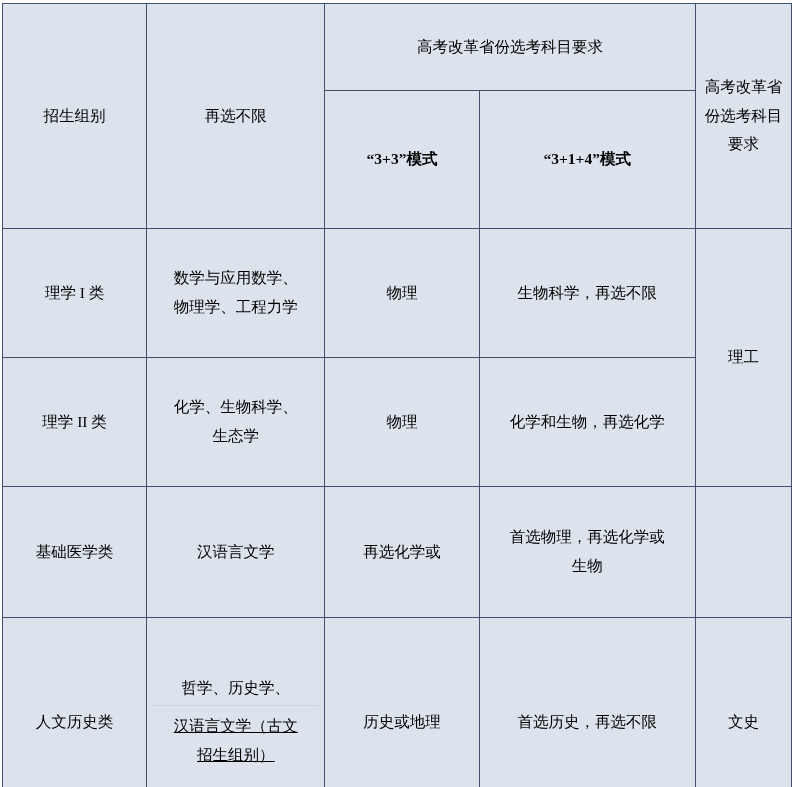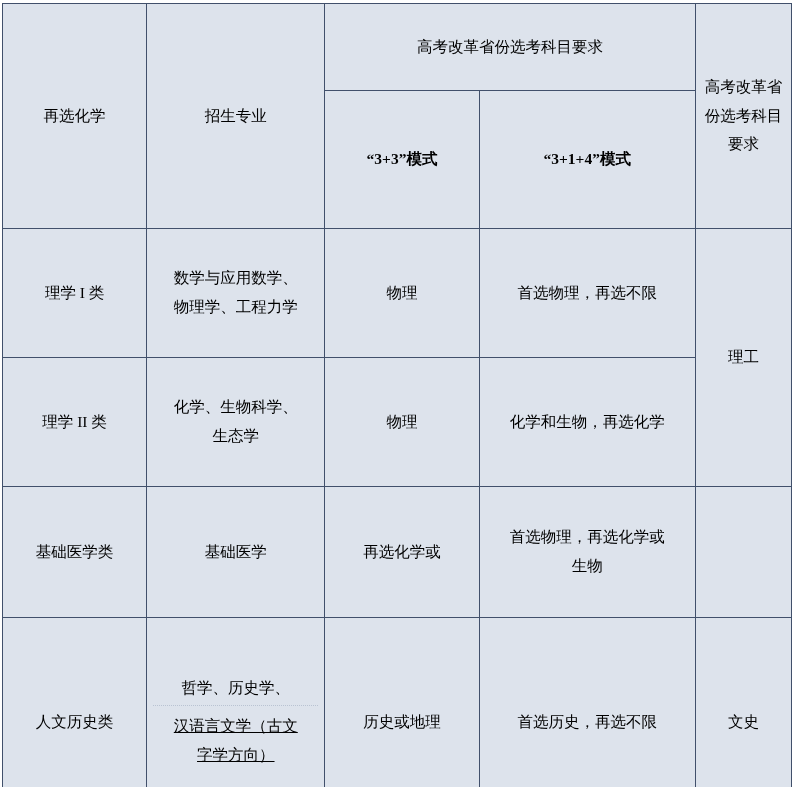--- a/index.html
+++ b/index.html
@@ -94,71 +94,71 @@
   <table class="req-table">
     <colgroup>
       <col class="col-group">
       <col class="col-major">
       <col class="col-m33">
       <col class="col-m312">
       <col class="col-nonref">
     </colgroup>
     <tbody>
       <tr>
-        <td class="head-cell head-tall" rowspan="2">再选化学</td>
-        <td class="head-cell head-tall" rowspan="2">招生专业</td>
+        <td class="head-cell head-tall" rowspan="2">招生组别</td>
+        <td class="head-cell head-tall" rowspan="2">再选不限</td>
         <td class="head-cell head-span" colspan="2">高考改革省份选考科目要求</td>
         <td class="head-cell head-tall head-nonref" rowspan="2">高考改革省份选考科目要求</td>
       </tr>
       <tr>
         <td class="head-cell head-mode">“3+3”模式</td>
         <td class="head-cell head-mode">“3+1+4”模式</td>
       </tr>
 
       <tr class="row-a">
         <td>理学 I 类</td>
         <td class="cell-left two-line">
           <span class="blockline">数学与应用数学、</span>
           <span class="blockline">物理学、工程力学</span>
         </td>
         <td>物理</td>
-        <td>首选物理，再选不限</td>
+        <td>生物科学，再选不限</td>
         <td rowspan="2">理工</td>
       </tr>
 
       <tr class="row-b">
         <td>理学 II 类</td>
         <td class="cell-left two-line">
           <span class="blockline">化学、生物科学、</span>
           <span class="blockline">生态学</span>
         </td>
         <td>物理</td>
         <td>化学和生物，再选化学</td>
       </tr>
 
       <tr class="row-c">
         <td>基础医学类</td>
         <td class="cell-left">
-          <span class="blockline">基础医学</span>
+          <span class="blockline">汉语言文学</span>
         </td>
         <td>再选化学或</td>
         <td>
           <span class="blockline nowrapline">首选物理，再选化学或</span>
           <span class="blockline">生物</span>
         </td>
         <td></td>
       </tr>
 
       <tr class="row-d">
         <td>人文历史类</td>
         <td class="cell-left-tight">
           <span class="blockline">哲学、历史学、</span>
           <div class="sub-sep">
             <span class="blockline">汉语言文学（古文</span>
-            <span class="blockline">字学方向）</span>
+            <span class="blockline">招生组别）</span>
           </div>
         </td>
         <td>历史或地理</td>
         <td>首选历史，再选不限</td>
         <td>文史</td>
       </tr>
     </tbody>
   </table>
 </div>
 

